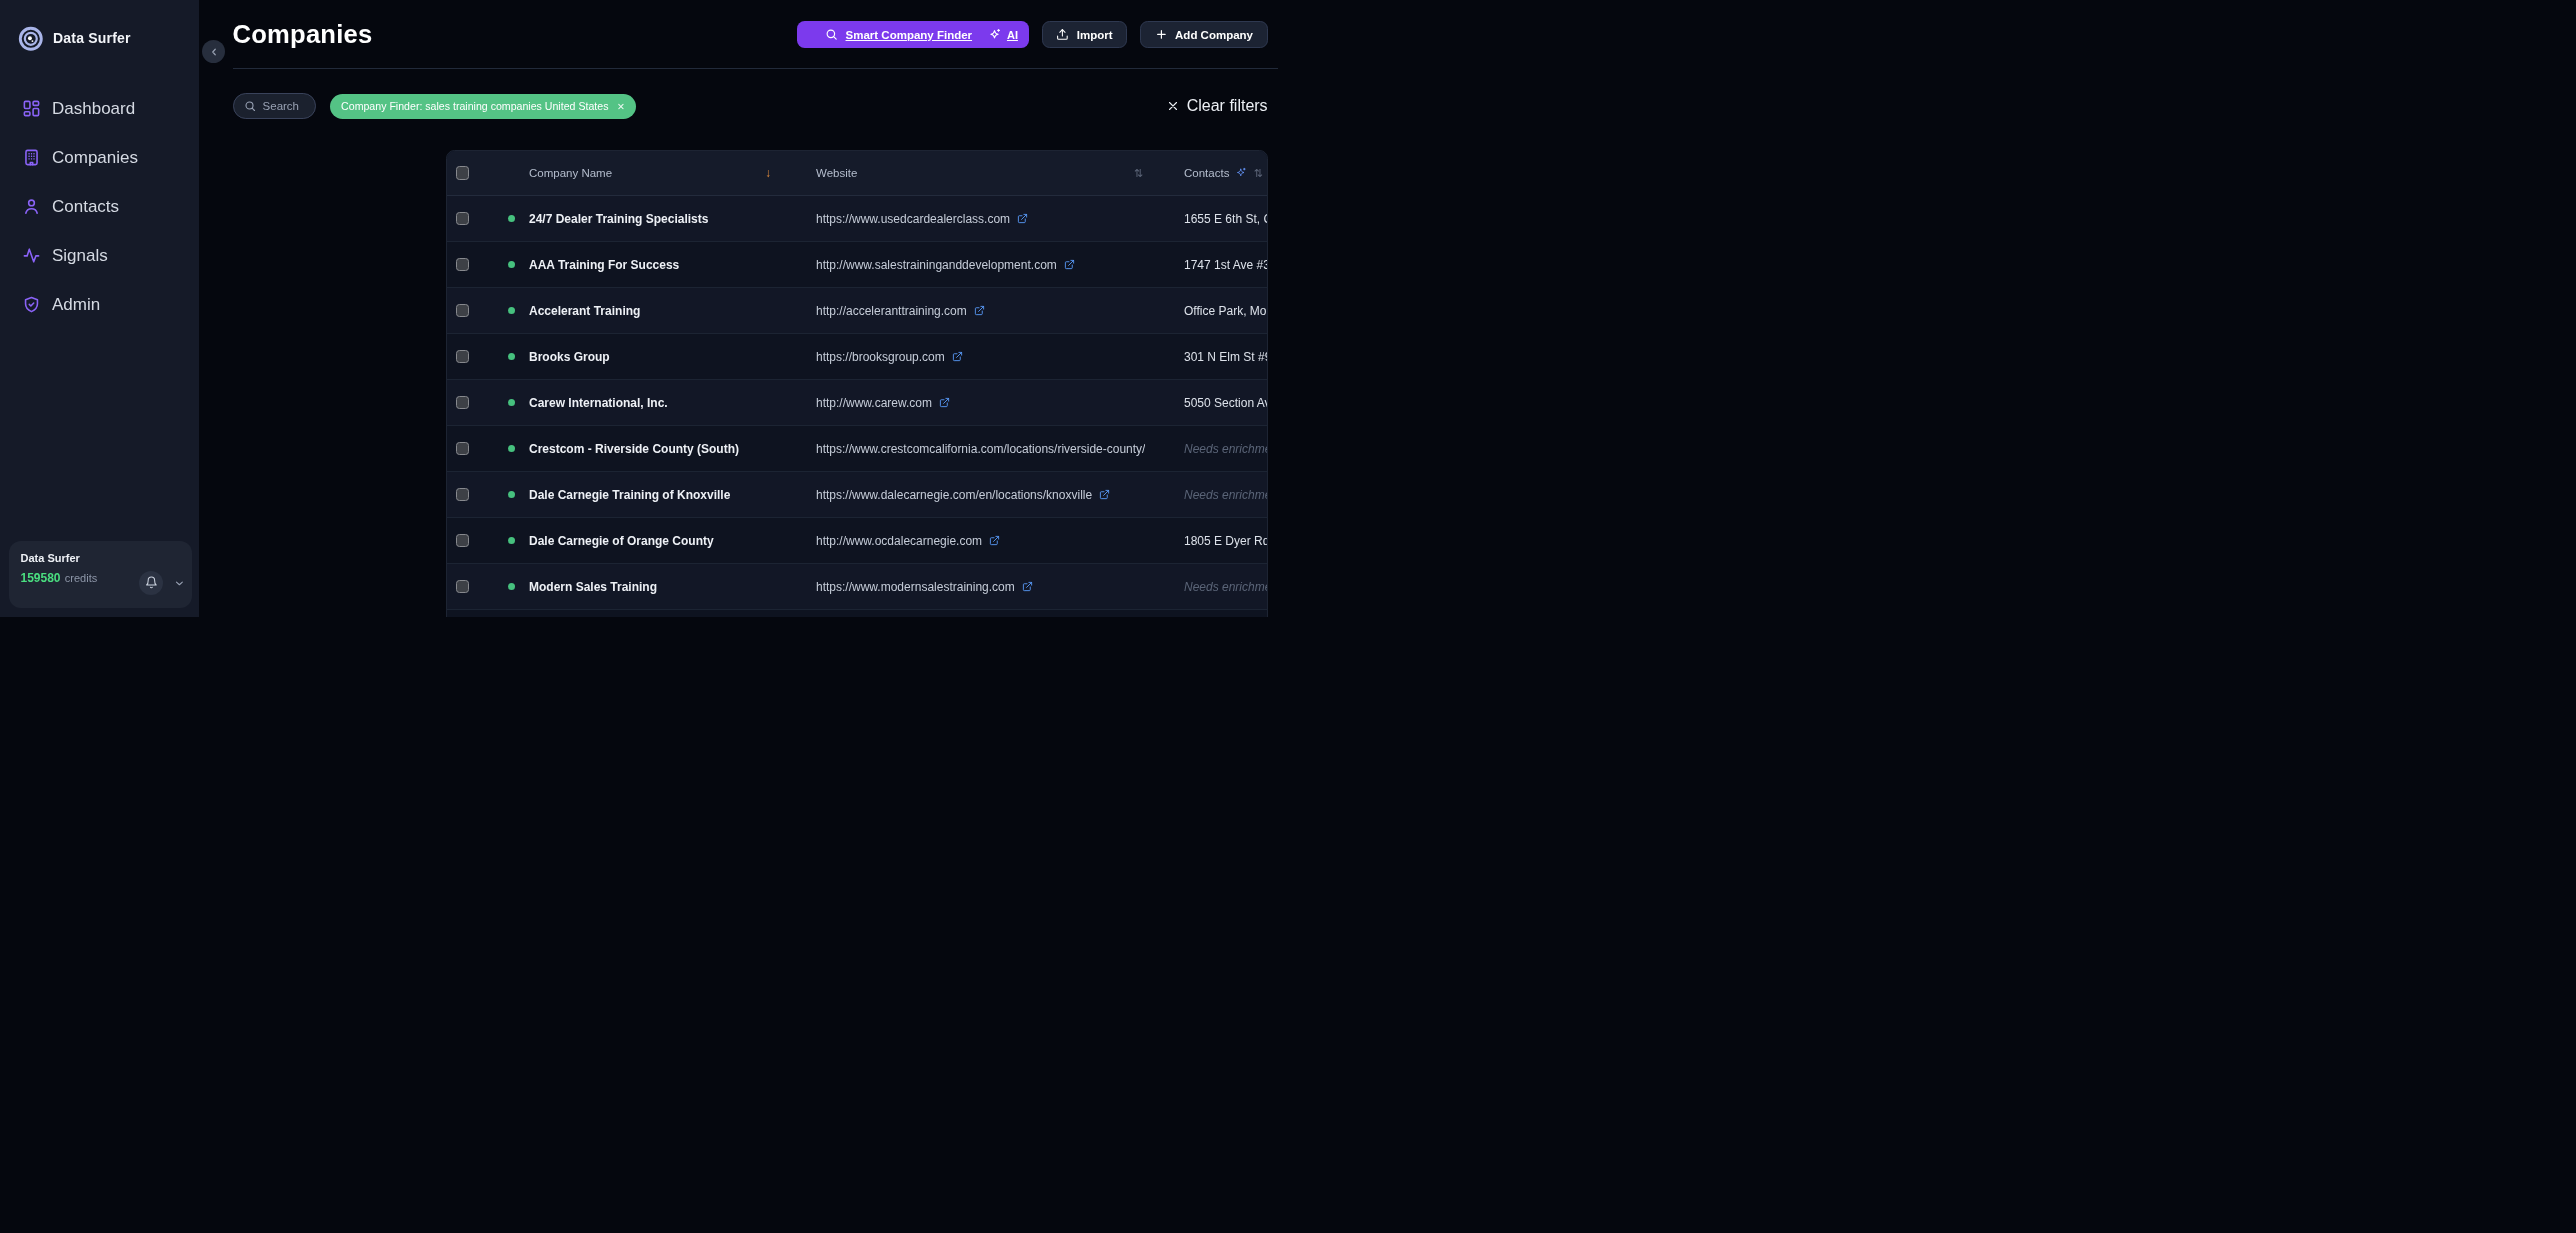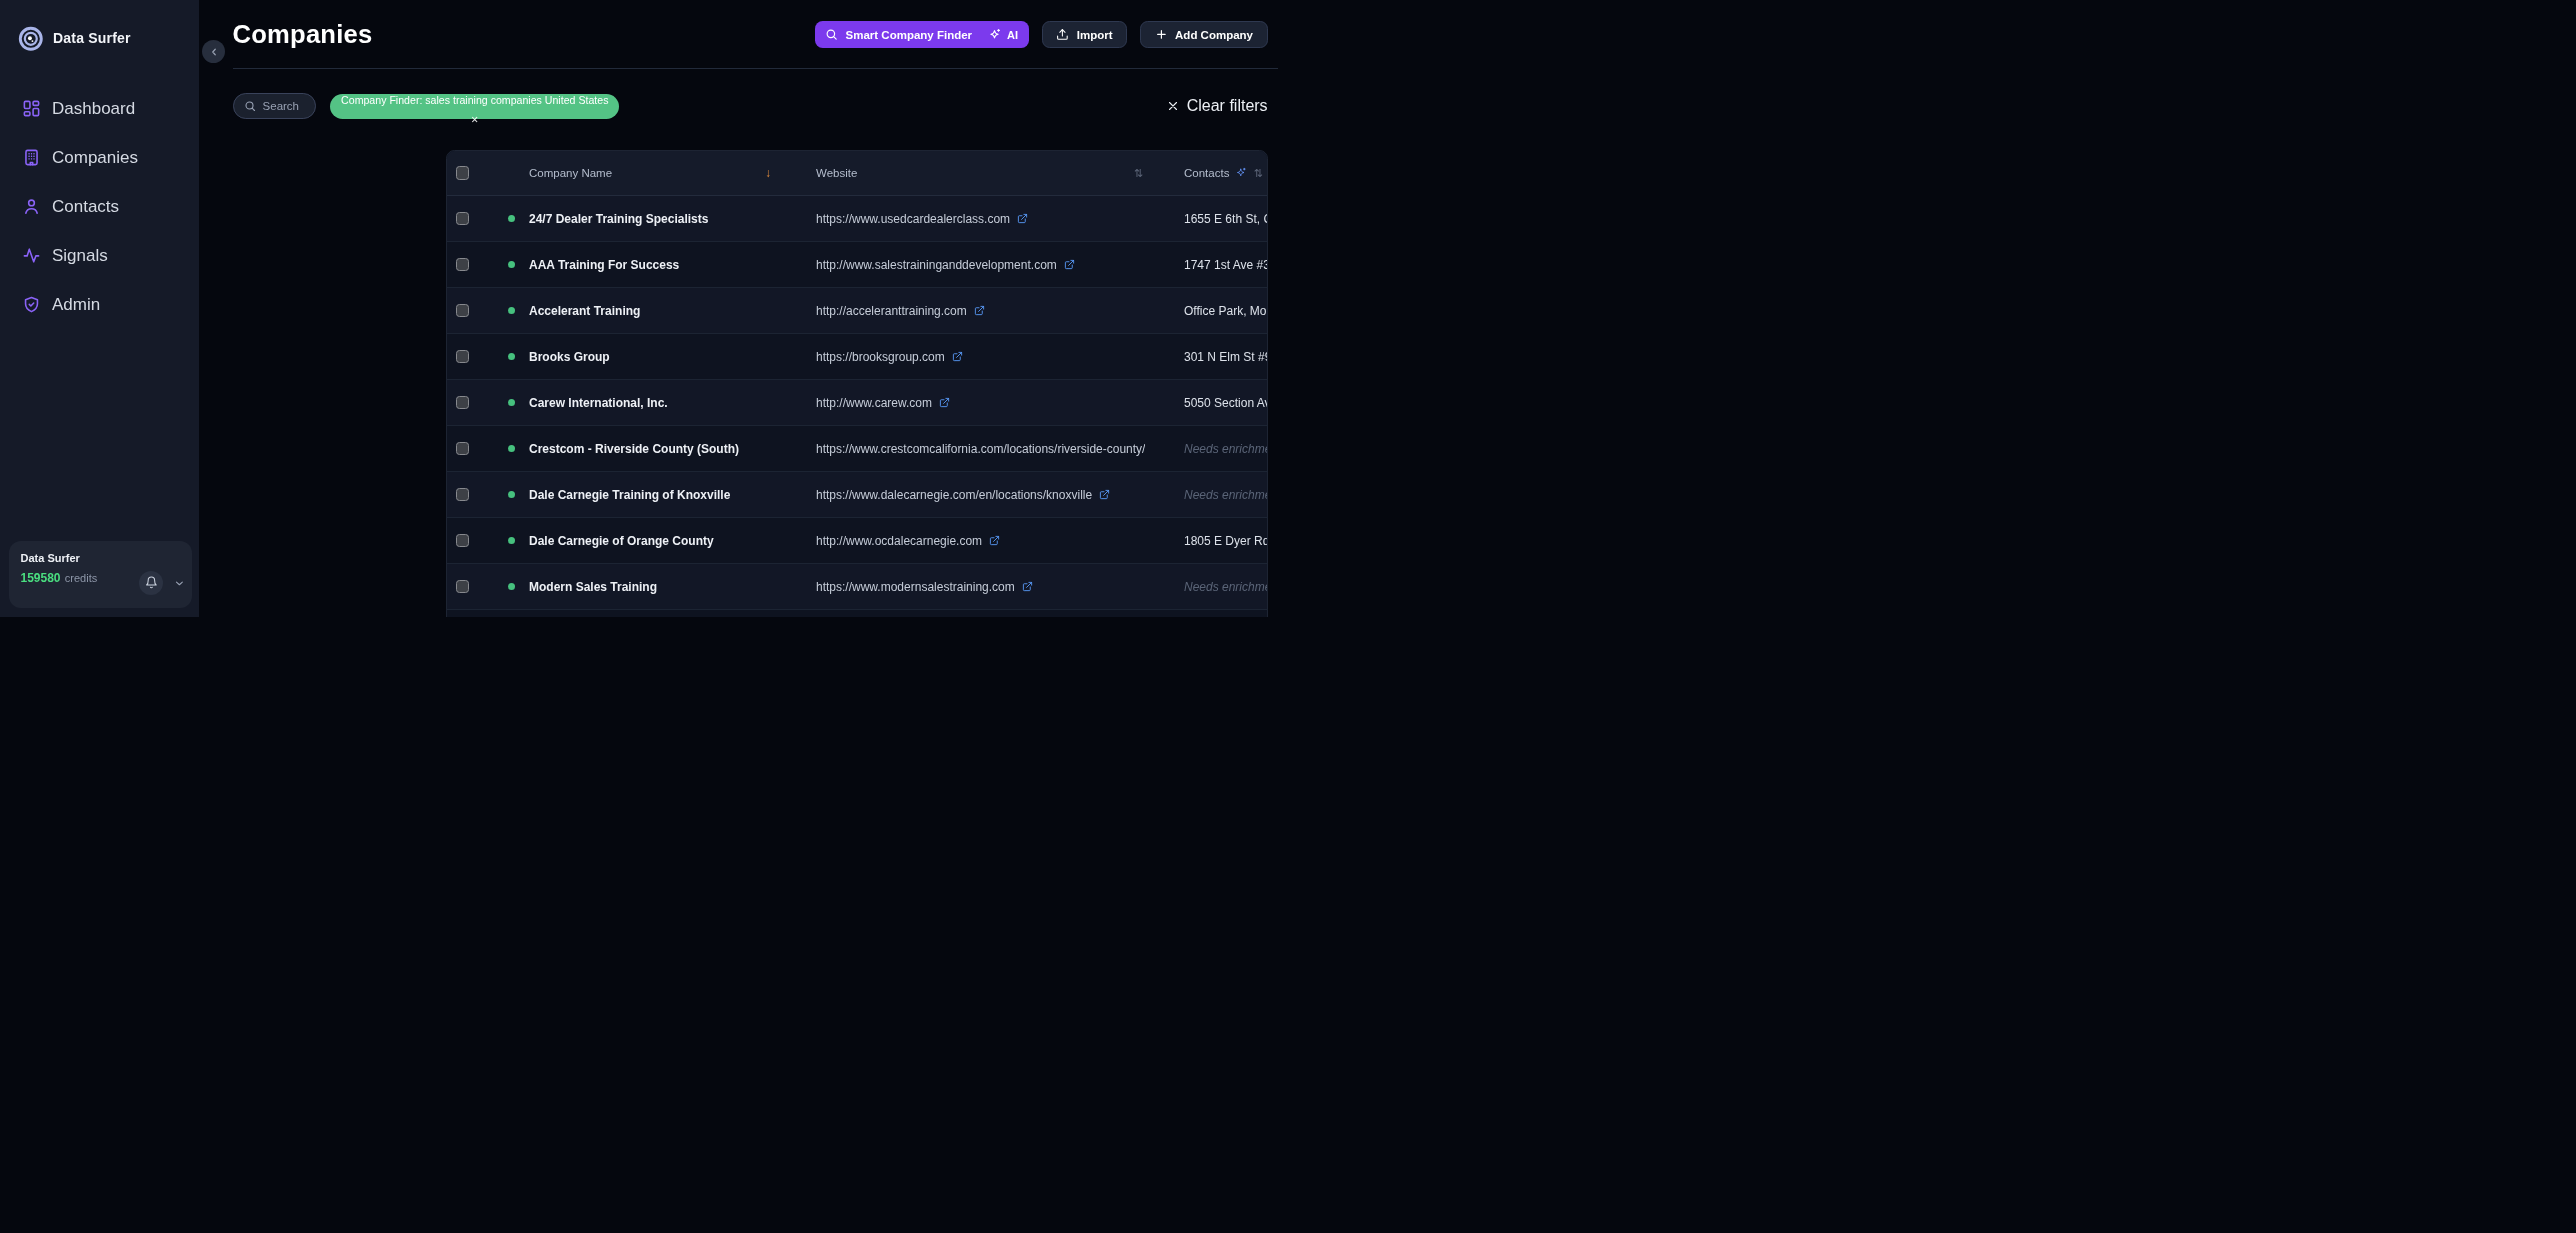--- a/index.html
+++ b/index.html
@@ -28,33 +28,33 @@
   .collapse-btn{position:absolute;left:202px;top:40px;width:23px;height:23px;border-radius:50%;
                 background:#272e3d;display:grid;place-items:center;color:#98a1b2;cursor:pointer;z-index:5;}
 
   
   .main{position:absolute;left:213px;top:0;right:0;bottom:0;}
   .topbar{display:flex;align-items:center;padding:20.4px 20.4px 0 19.6px;}
   .page-title{font-size:25.6px;font-weight:700;margin:0;letter-spacing:0.2px;color:#fff;}
   .top-actions{margin-left:auto;display:flex;gap:12.8px;align-items:center;}
   .btn{height:27px;border-radius:7.7px;display:flex;align-items:center;font-size:11.5px;
        font-weight:600;color:#fff;cursor:pointer;box-sizing:border-box;white-space:nowrap;}
-  .btn-smart{background:var(--accent-purple);padding:0 11px 0 10px;gap:7.7px;}
+  .btn-smart{background:var(--accent-purple);padding:0 11px 0 28px;gap:7.7px;text-decoration:underline;}
   .ai-chunk{display:flex;align-items:center;gap:5.1px;margin-left:8.5px;font-size:11px;font-weight:700;}
   .btn-dark{background:#1c2333;border:0.9px solid #2e3850;padding:0 13.6px;gap:7.7px;}
   .divider{height:0.9px;background:#222a3a;margin:19px 10.2px 0 19.6px;}
 
   .filter-row{display:flex;align-items:center;margin:24px 20.4px 0 19.6px;gap:14.5px;}
   .search-pill{width:83px;height:25.6px;border-radius:12.8px;background:#1b212e;border:0.9px solid #39425a;
                display:flex;align-items:center;gap:6.8px;padding:0 10.2px;box-sizing:border-box;color:#98a1b3;}
   .search-pill input{width:100%;background:none;border:none;outline:none;color:#cfd5e0;
                      font-size:11.5px;font-family:inherit;padding:0;}
   .search-pill input::placeholder{color:#98a1b3;}
   .chip{height:25px;border-radius:12.8px;background:var(--chip-green);display:flex;align-items:center;
-        gap:8.5px;padding:0 11px;font-size:10.6px;font-weight:500;color:#fff;flex-direction:column;}
+        gap:8.5px;padding:0 11px;font-size:10.6px;font-weight:500;color:#fff;}
   .chip-x{font-size:9.4px;color:rgba(255,255,255,.9);cursor:pointer;}
   .clear-filters{margin-left:auto;display:flex;align-items:center;gap:7.7px;font-size:16px;
                  font-weight:500;color:#edf0f5;cursor:pointer;}
 
   
   .table{position:absolute;left:233px;right:20.4px;top:150px;height:511px;border-radius:8.5px;
          border:0.9px solid #1d2433;overflow:hidden;background:#0e1322;}
   .grid-cols{display:grid;grid-template-columns:48px 34px 287px 368px 131px 138px 1fr;align-items:center;}
   .thead{height:44px;background:#151b2a;border-bottom:0.9px solid #232b3c;font-size:11.5px;
          color:#b4bdcd;font-weight:500;}

